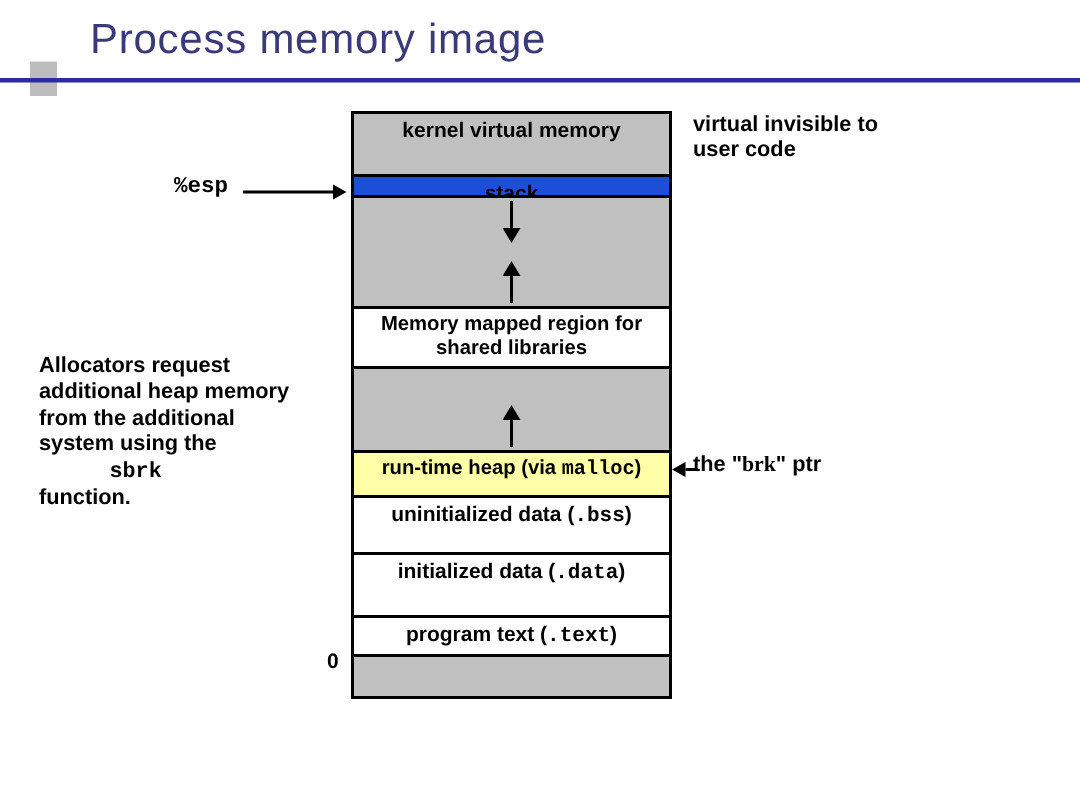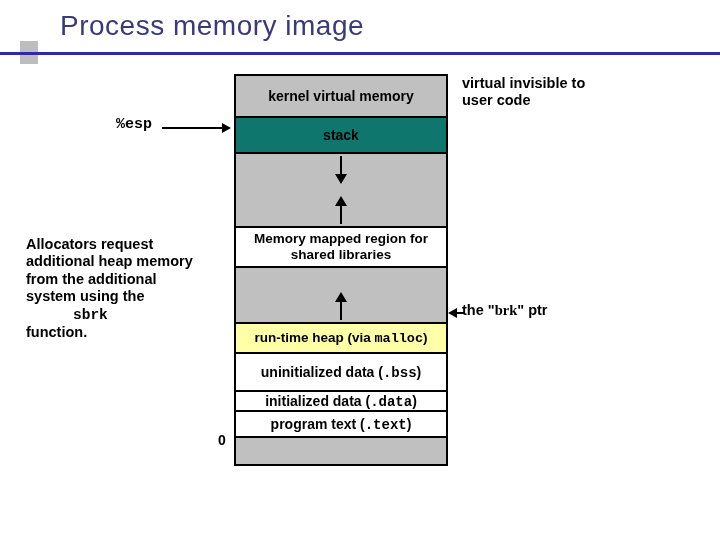--- a/index.html
+++ b/index.html
@@ -46,35 +46,35 @@
     width: 214px;
     border: 2px solid #000;
   }
   .seg {
     border-top: 2px solid #000;
     text-align: center;
     font-family: Arial, sans-serif;
     font-weight: 700;
     color: #000;
     display: flex;
-    align-items: center;
+    align-items: flex-start;
     justify-content: center;
     position: relative;
     padding: 2px 4px;
   }
   .seg:first-child { border-top: none; }
   .seg .mono { font-family: "Courier New", monospace; }
   .kvm   { height: 40px; font-size: 14px; background: #c0c0c0; }
-  .stack { height: 36px; font-size: 14px; background: #0f766e; }
+  .stack { height: 14px; font-size: 14px; background: #1d4ed8; }
   .gap1  { height: 74px; background: #c0c0c0; }
   .mmap  { height: 40px; font-size: 13.5px; line-height: 1.15; background: #fff; }
   .gap2  { height: 56px; background: #c0c0c0; }
   .heap  { height: 30px; font-size: 13.5px; background: #ffffa8; }
   .bss   { height: 38px; font-size: 14px; background: #fff; }
-  .dat   { height: 20px; font-size: 14px; background: #fff; }
+  .dat   { height: 42px; font-size: 14px; background: #fff; }
   .txt   { height: 26px; font-size: 14px; background: #fff; }
   .gap3  { height: 28px; background: #c0c0c0; }
 
   .label {
     position: absolute;
     font-family: Arial, sans-serif;
     font-weight: 700;
     font-size: 14.5px;
     color: #000;
     line-height: 1.2;

